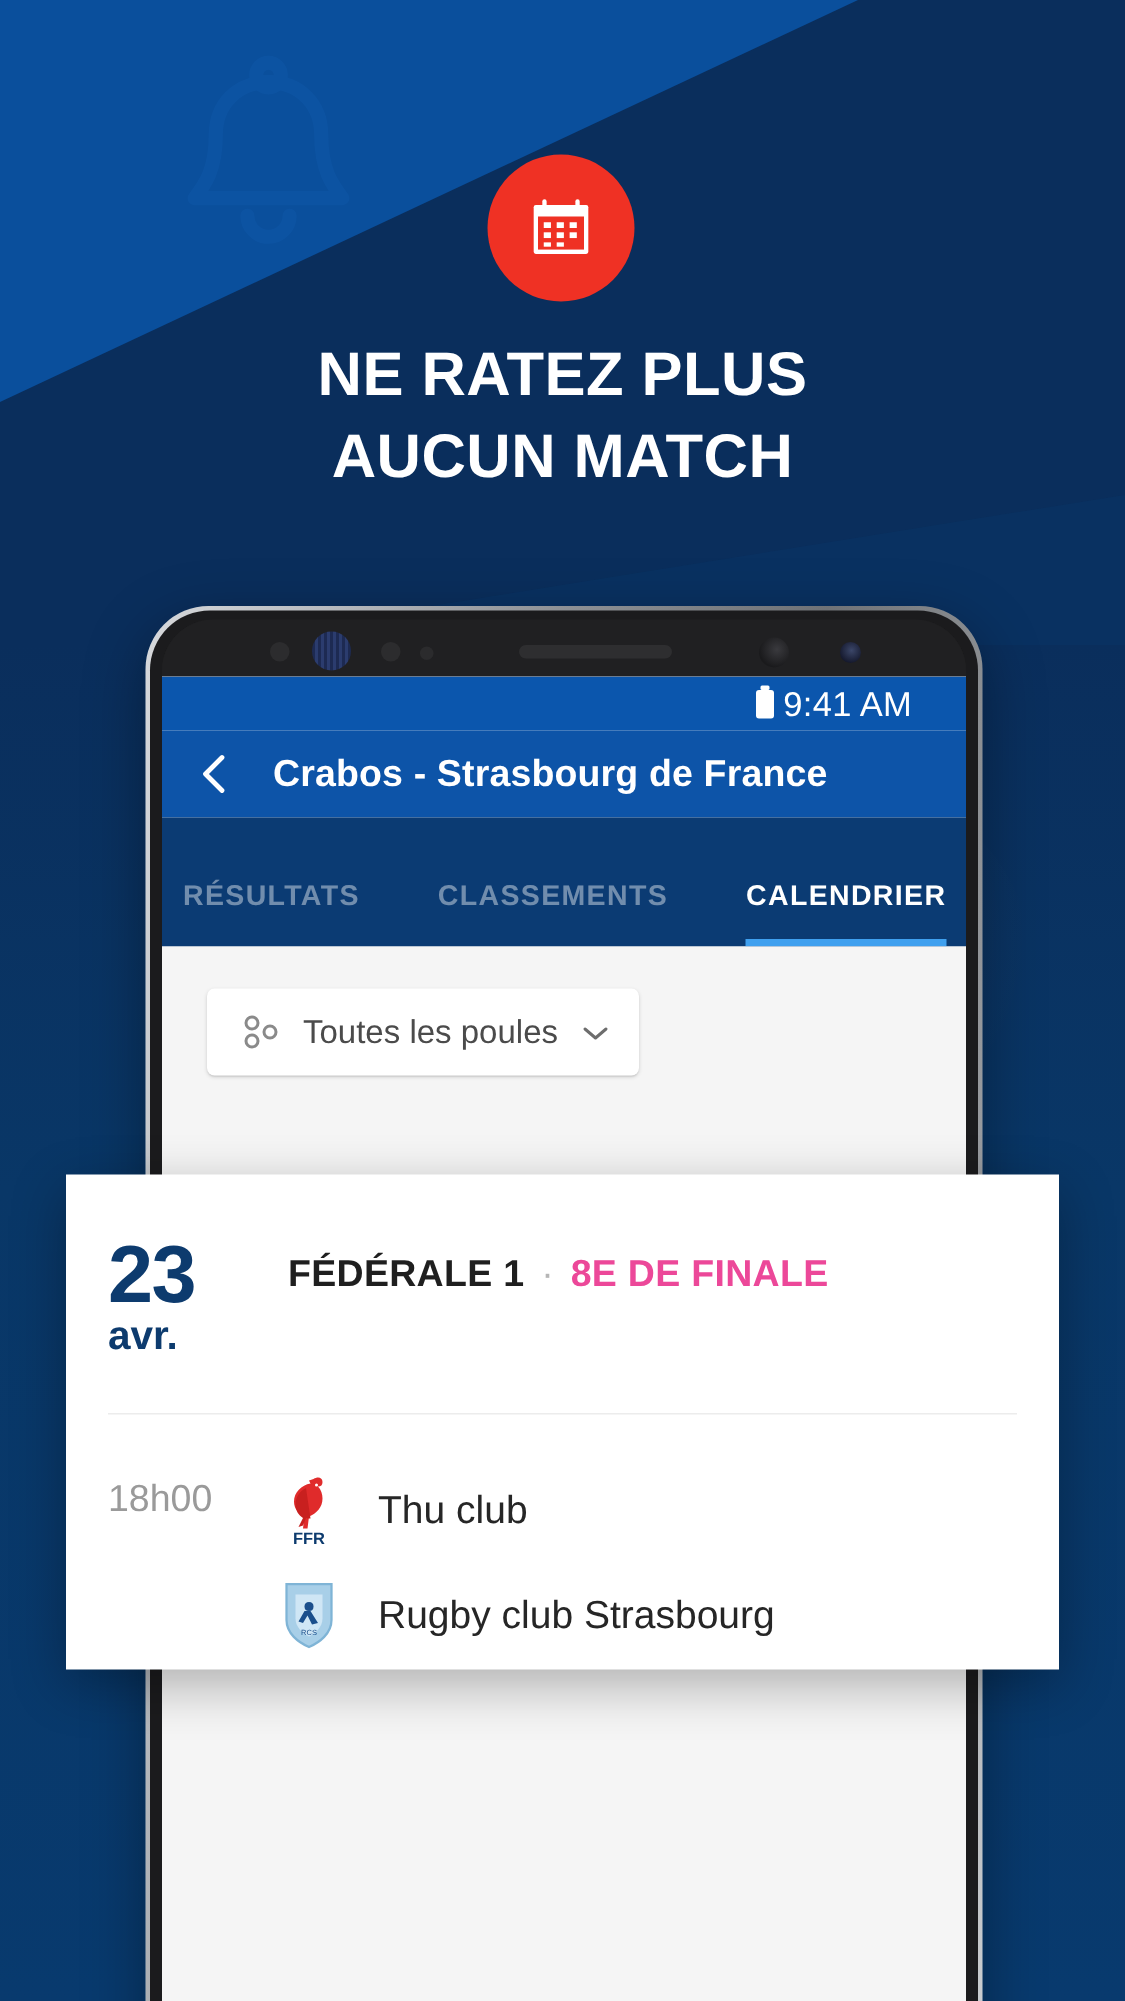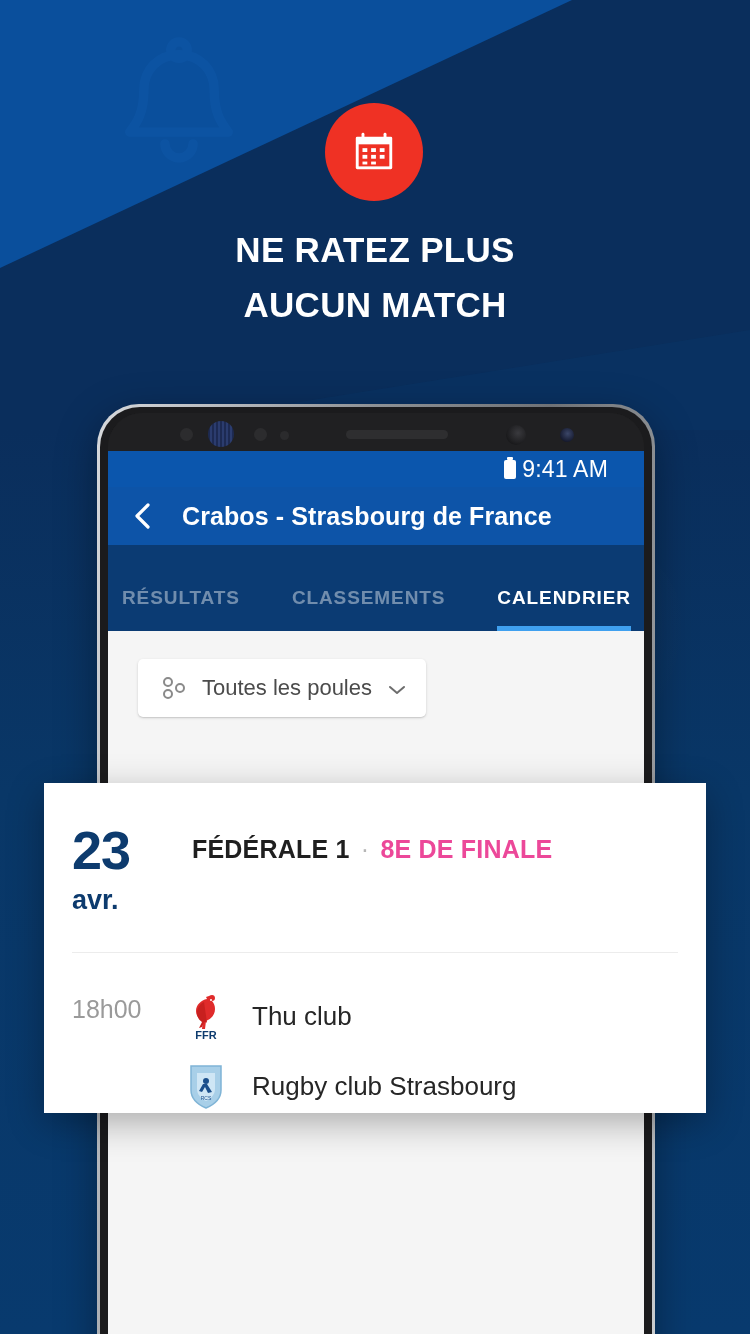--- a/index.html
+++ b/index.html
@@ -85,21 +85,21 @@
   }
   .hero-badge svg { width: 46px; height: 46px; display:block; }
 
   .hero-title {
     position: absolute;
     left: 0; right: 0;
     top: 222px;
     text-align: center;
     color: #ffffff;
     font-weight: bold;
-    font-size: 35px;
+    font-size: 41px;
     line-height: 55px;
     letter-spacing: .3px;
     text-transform: uppercase;
     font-family: "Liberation Sans", sans-serif;
   }
   .hero-title .l2 { display:block; }
 
   
   .phone {
     position: absolute;
@@ -284,21 +284,21 @@
     padding: 40px 0 0 28px;
     gap: 28px;
   }
   .fc-date {
     width: 92px;
     color: #0d3b6e;
     line-height: 1;
     flex: 0 0 auto;
   }
   .fc-date .d-num { font-size: 54px; font-weight: bold; letter-spacing:-1px; }
-  .fc-date .d-mon { font-size: 27px; font-weight: bold; margin-top: 10px; display:block; }
+  .fc-date .d-mon { font-size: 27px; font-weight: bold; margin-top: 0; display:block; }
   .fc-comp {
     padding-top: 12px;
     font-size: 25px;
     letter-spacing: .2px;
   }
   .fc-comp .comp-name { color:#1f1f1f; font-weight: bold; }
   .fc-comp .comp-sep  { color:#b6b6b6; margin: 0 4px; }
   .fc-comp .comp-round{ color:#ec4899; font-weight: bold; }
 
   .fc-divider { height:1px; background:#ececec; margin: 38px 28px 0 28px; }

